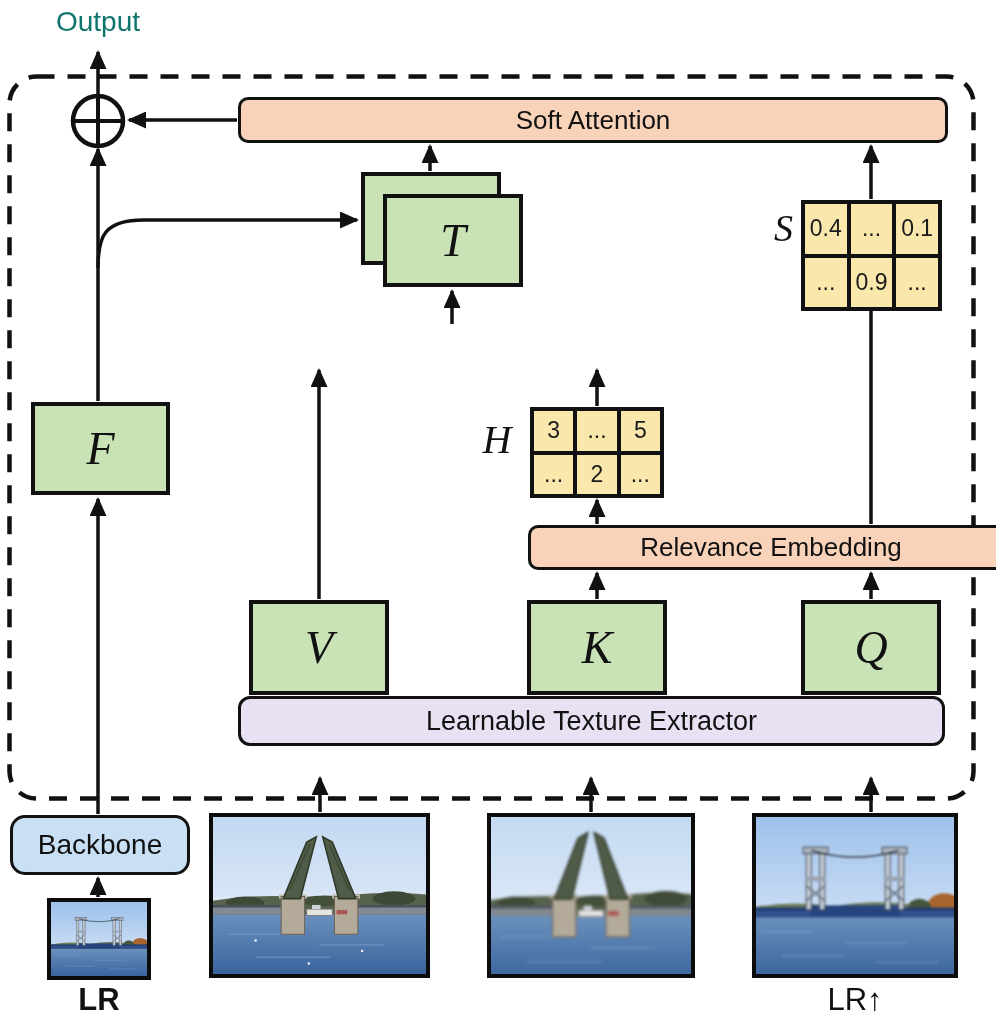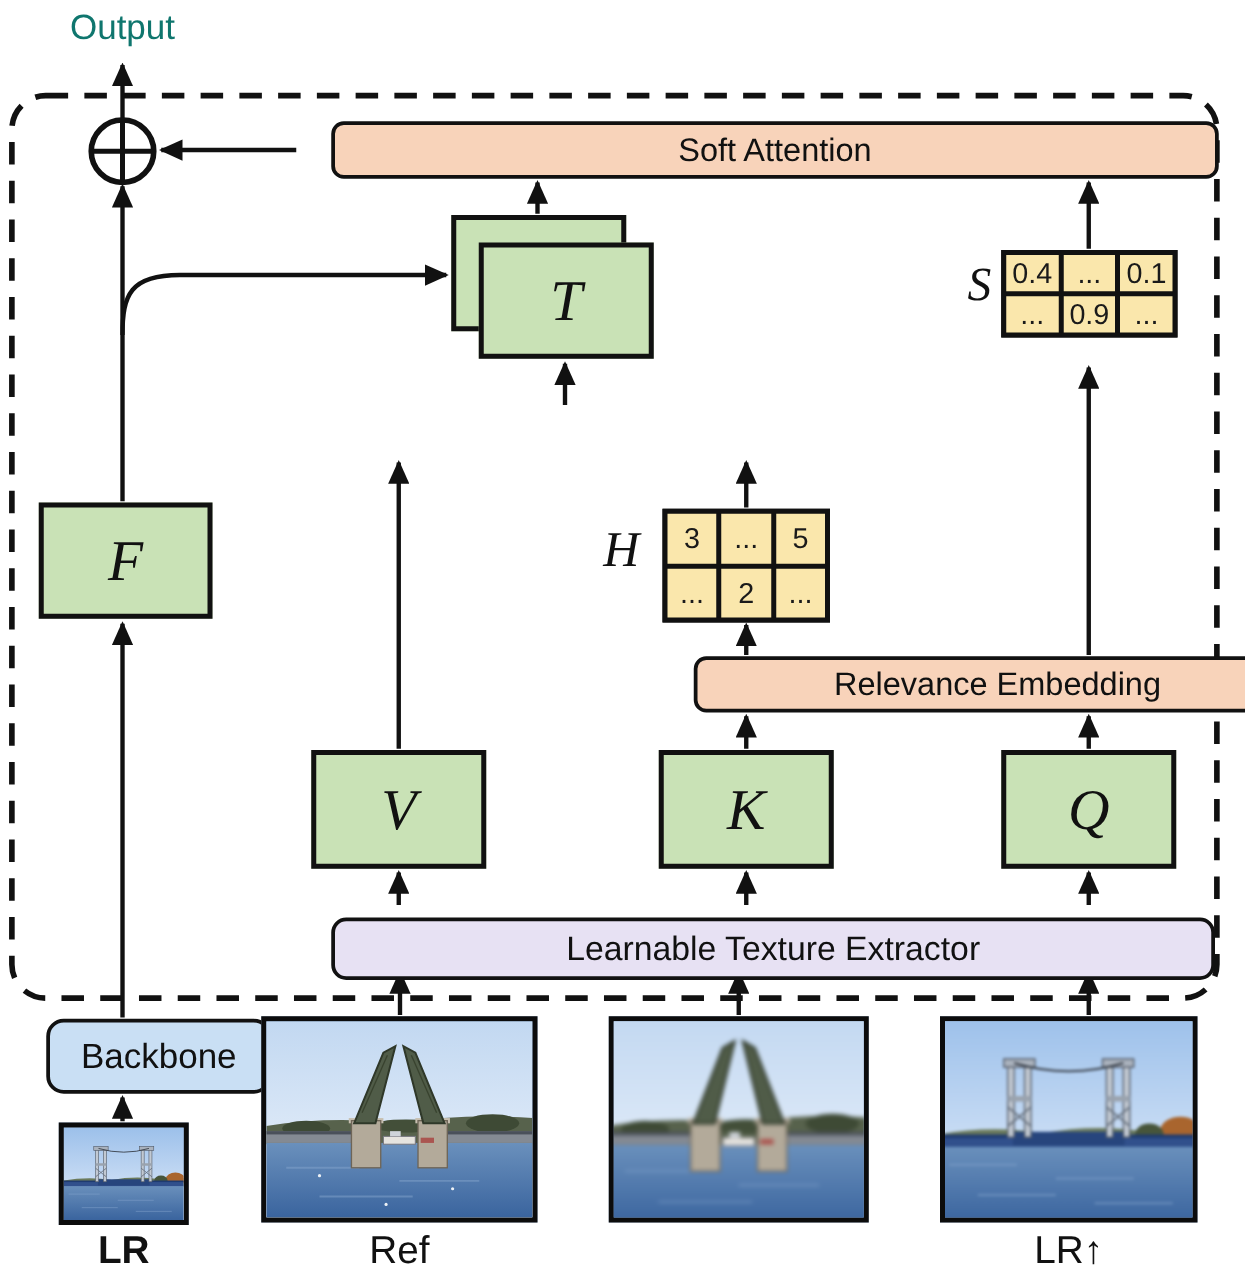--- a/index.html
+++ b/index.html
@@ -8,21 +8,21 @@
   }
   html,body{margin:0;padding:0;background:#ffffff;}
   #canvas{
     position:relative;width:996px;height:1024px;background:#ffffff;
     font-family:"Liberation Sans",sans-serif;color:#111;overflow:hidden;
   }
   .lbl{position:absolute;text-align:center;font-size:28px;color:#0f766e;}
   .bar{
     position:absolute;display:flex;align-items:center;justify-content:center;
     background:var(--peach);border:3.5px solid var(--line);border-radius:10px;
-    font-size:26px;box-sizing:border-box;margin-left:27px;
+    font-size:26px;box-sizing:border-box;
   }
   .bar.lav{background:var(--lavender);border-radius:12px;font-size:27px;}
   .bar.blu{background:var(--blue);border-radius:14px;font-size:28px;}
   .gbox{
     position:absolute;display:flex;align-items:center;justify-content:center;
     background:var(--green);border:4px solid var(--line);box-sizing:border-box;
     font-family:"Liberation Serif",serif;font-style:italic;font-size:46px;
   }
   .mletter{
     position:absolute;font-family:"Liberation Serif",serif;font-style:italic;
@@ -101,33 +101,33 @@
       <circle cx="98" cy="121" r="25" fill="#ffffff" stroke="#111" stroke-width="4.5"></circle>
       <line x1="98" y1="97" x2="98" y2="145" stroke="#111" stroke-width="4"></line>
       <line x1="74" y1="121" x2="122" y2="121" stroke="#111" stroke-width="4"></line>
     </g>
   </svg>
 
   <div class="lbl" style="left:40px;top:6px;width:116px;">Output</div>
 
   <div class="bar" style="left:238px;top:97px;width:710px;height:46px;">Soft Attention</div>
   <div class="bar" style="left:528px;top:525px;width:486px;height:45px;">Relevance Embedding</div>
-  <div class="bar lav" style="left:238px;top:734px;width:707px;height:50px;">Learnable Texture Extractor</div>
-  <div class="bar blu" style="left:10px;top:815px;width:180px;height:60px;">Backbone</div>
+  <div class="bar lav" style="left:238px;top:696px;width:707px;height:50px;">Learnable Texture Extractor</div>
+  <div class="bar blu" style="left:10px;top:815px;width:180px;height:60px;border-radius:15px;">Backbone</div>
 
   <div class="gbox" style="left:361px;top:172px;width:140px;height:93px;"></div>
   <div class="gbox" style="left:383px;top:194px;width:140px;height:93px;">T</div>
 
   <div class="gbox" style="left:31px;top:402px;width:139px;height:93px;">F</div>
   <div class="gbox" style="left:249px;top:600px;width:140px;height:95px;">V</div>
   <div class="gbox" style="left:527px;top:600px;width:140px;height:95px;">K</div>
   <div class="gbox" style="left:801px;top:600px;width:140px;height:95px;">Q</div>
 
   <div class="mletter" style="left:735px;top:206px;width:58px;text-align:right;">S</div>
-  <div class="matrix" style="left:801px;top:200px;width:141px;height:70px;">
+  <div class="matrix" style="left:801px;top:200px;width:141px;height:111px;">
     <div class="mcell">0.4</div>
     <div class="mcell">...</div>
     <div class="mcell">0.1</div>
     <div class="mcell">...</div>
     <div class="mcell">0.9</div>
     <div class="mcell">...</div>
   </div>
 
   <div class="mletter" style="left:472px;top:416px;width:50px;text-align:center;font-size:40px;">H</div>
   <div class="matrix" style="left:530px;top:407px;width:134px;height:91px;">
@@ -252,16 +252,15 @@
         <rect x="142" y="36" width="5" height="52" fill="#c2c9d2" stroke="#525a66" stroke-width="1"></rect>
         <rect x="126" y="31" width="24" height="6" fill="#aab2bd" stroke="#525a66" stroke-width="1"></rect>
         <rect x="129" y="58" width="18" height="4" fill="#9aa3ae"></rect>
         <path d="M129,66 L147,80 M147,66 L129,80" stroke="#6c7683" stroke-width="1.5"></path>
       </g>
       <path d="M58,34 Q100,46 142,34" stroke="#39404a" stroke-width="1.5" fill="none"></path>
     </svg>
   </div>
 
   <div class="plabel" style="left:47px;width:104px;font-weight:bold;">LR</div>
-  <div class="plabel" style="left:209px;width:221px;">Ref</div>
   <div class="plabel" style="left:752px;width:206px;">LR↑</div>
 
 </div>
 
 </body></html>

